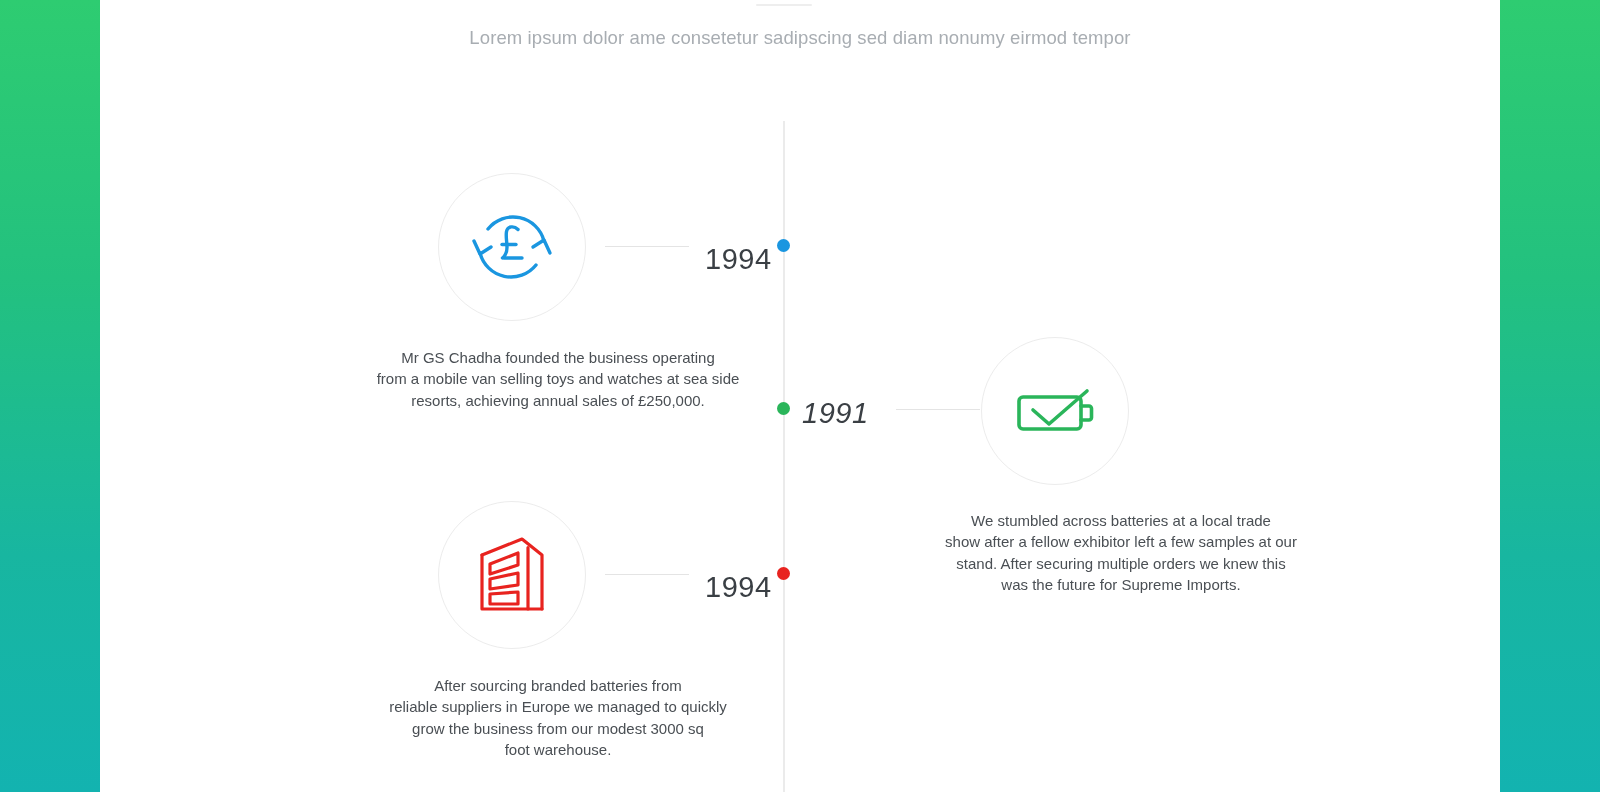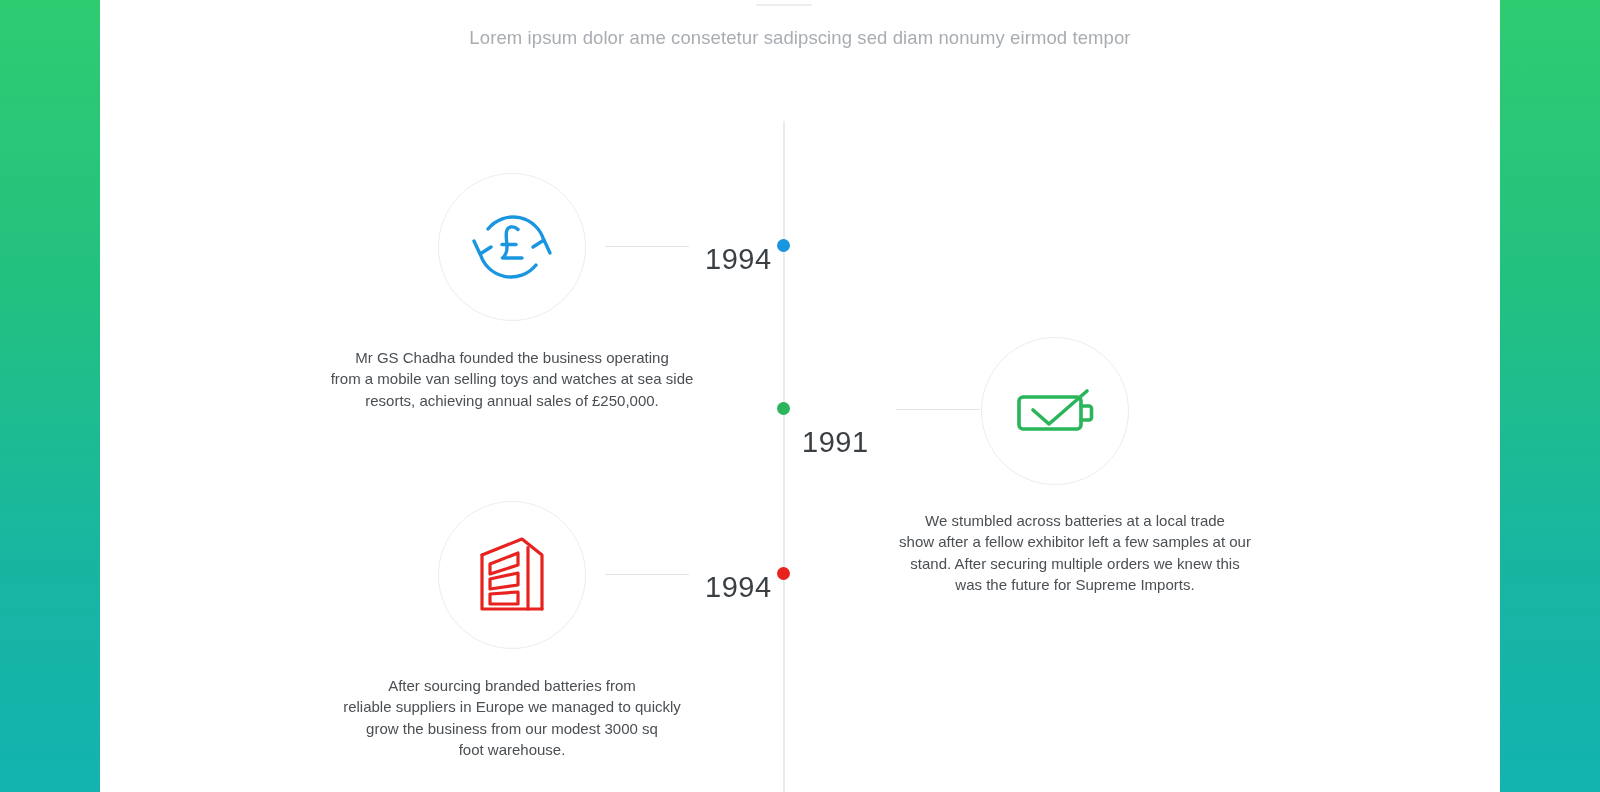--- a/index.html
+++ b/index.html
@@ -103,33 +103,34 @@
     border-radius: 50%;
   }
 
   .desc {
     position: absolute;
     text-align: center;
     font-size: 15px;
     line-height: 21.3px;
     color: #4a4f54;
     white-space: pre-line;
+    margin-left: 46px;
   }
 
   
   #entry-1 .circle      { left: 438px; top: 173px; }
   #entry-1 .connector   { left: 605px; top: 246px; width: 84px; }
   #entry-1 .year        { left: 705px; top: 231px; }
   #entry-1 .dot         { left: 777px; top: 239px; background: #1a96e0; }
   #entry-1 .desc        { left: 330px; top: 347px; width: 364px; }
 
   
   #entry-2 .circle      { left: 981px; top: 337px; }
   #entry-2 .dot         { left: 777px; top: 402px; background: #2ab55a; }
-  #entry-2 .year        { left: 802px; top: 414px; }
+  #entry-2 .year        { left: 802px; top: 385px; font-style: italic; }
   #entry-2 .connector   { left: 896px; top: 409px; width: 84px; }
   #entry-2 .desc        { left: 893px; top: 510px; width: 364px; }
 
   
   #entry-3 .circle      { left: 438px; top: 501px; }
   #entry-3 .connector   { left: 605px; top: 574px; width: 84px; }
   #entry-3 .year        { left: 705px; top: 559px; }
   #entry-3 .dot         { left: 777px; top: 567px; background: #e8231f; }
   #entry-3 .desc        { left: 330px; top: 675px; width: 364px; }
 

